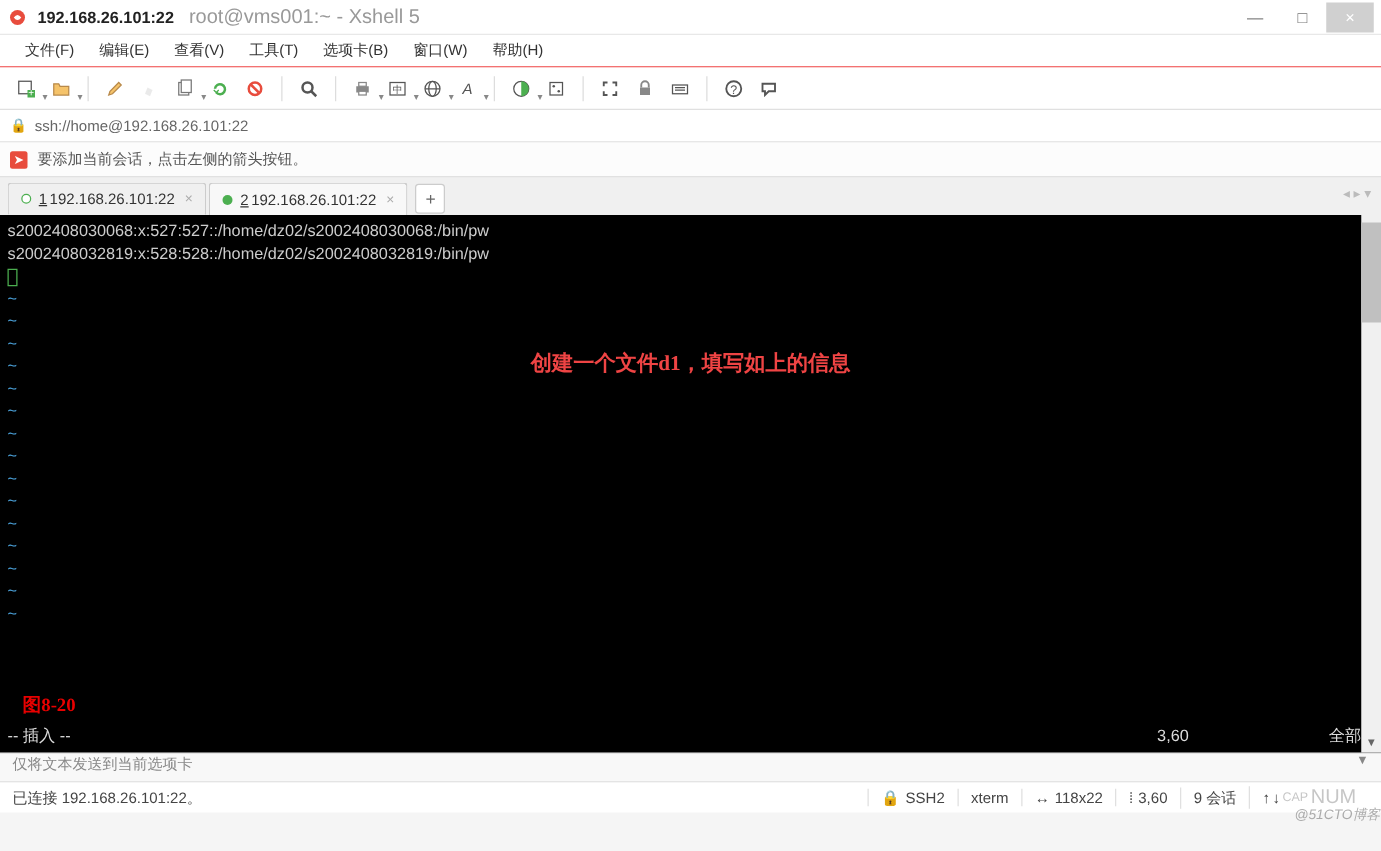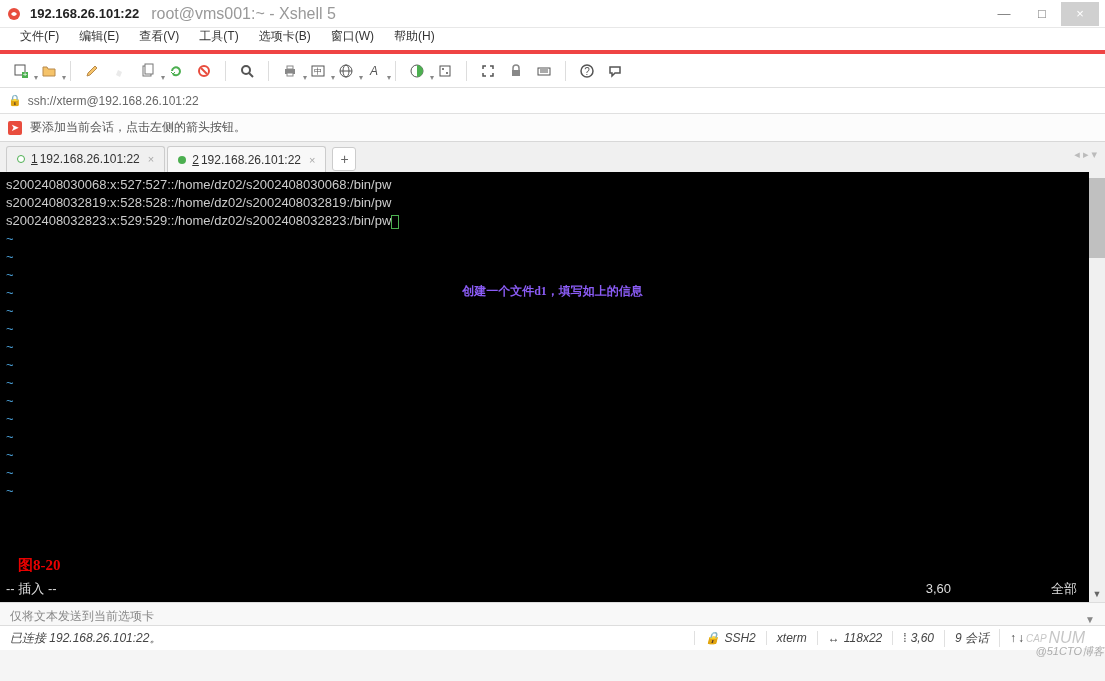--- a/index.html
+++ b/index.html
@@ -8,21 +8,21 @@
 
 .titlebar { height:28px; background:#fff; display:flex; align-items:center; padding:0 6px; border-bottom:1px solid #e8e8e8; }
 .titlebar .icon { width:16px; height:16px; margin-right:8px; }
 .titlebar .addr { font-weight:bold; font-size:13px; color:#222; margin-right:12px; }
 .titlebar .sub { font-size:16px; color:#999; }
 .titlebar .winbtns { margin-left:auto; display:flex; }
 .titlebar .winbtns div { width:38px; height:24px; display:flex; align-items:center; justify-content:center; color:#777; font-size:13px; }
 .titlebar .winbtns .close { background:#d0d0d0; color:#fff; }
 
 
-.menubar { height:26px; background:#fff; display:flex; padding:0 10px; font-size:12px; border-bottom:4px solid #ef4444; }
+.menubar { height:26px; background:#fff; display:flex; align-items:center; padding:0 10px; font-size:12px; border-bottom:1px solid #ef4444; }
 .menubar span { padding:0 10px; color:#333; cursor:default; }
 
 
 .toolbar { height:34px; background:#fff; display:flex; align-items:center; padding:0 8px; border-bottom:1px solid #e0e0e0; gap:2px; }
 .toolbar .tbtn { width:26px; height:26px; display:flex; align-items:center; justify-content:center; color:#555; position:relative; }
 .toolbar .tbtn.dd::after { content:"▾"; font-size:8px; color:#888; position:absolute; right:-4px; bottom:2px; }
 .toolbar .sep { width:1px; height:20px; background:#ddd; margin:0 6px; }
 
 
 .addrbar { height:26px; background:#fff; display:flex; align-items:center; padding:0 8px; font-size:12px; color:#666; border-bottom:1px solid #e0e0e0; }
@@ -43,37 +43,37 @@
 .tab .num { text-decoration:underline; margin-right:2px; }
 .tab .x { margin-left:8px; color:#aaa; font-size:11px; }
 .tabstrip .plus { width:24px; height:24px; border:1px solid #ccc; background:#fff; display:flex; align-items:center; justify-content:center; color:#666; font-size:14px; border-radius:3px; margin-left:4px; margin-bottom:1px; }
 .tabstrip .navarrows { position:absolute; right:8px; top:6px; font-size:11px; color:#bbb; }
 
 
 .terminal-wrap { position:relative; }
 .terminal { background:#000; color:#ccc; font-family: Consolas, monospace; font-size:13px; line-height:18px; height:430px; padding:4px 6px; position:relative; overflow:hidden; }
 .terminal .line { white-space:pre; }
 .terminal .tilde { color:#4aa0d8; }
-.terminal .anno-center { position:absolute; top:110px; left:0; right:0; text-align:center; color:#8b5cf6; font-weight:bold; font-family:"Microsoft YaHei"; font-size:12px; }
+.terminal .anno-center { position:absolute; top:110px; left:0; right:0; text-align:center; color:#ef4444; font-weight:bold; font-family:"Microsoft YaHei"; font-size:17px; }
 .terminal .anno-bottom { position:absolute; bottom:28px; left:18px; color:#e80000; font-weight:bold; font-family:"Microsoft YaHei"; font-size:15px; }
-.terminal .statusline { position:absolute; bottom:4px; left:6px; right:6px; display:flex; color:#ddd; }
+.terminal .statusline { position:absolute; bottom:4px; left:6px; right:6px; display:flex; color:#ddd;gap:12px; }
 .terminal .statusline .mode { flex:0 0 auto; }
 .terminal .statusline .pos { margin-left:auto; margin-right:100px; }
-.terminal .statusline .all { margin-right:22px; }
+.terminal .statusline .all { margin-right:10px; }
 .terminal .cursor { display:inline-block; width:8px; height:14px; border:1px solid #4caf50; vertical-align:middle; }
 .vscroll { position:absolute; right:0; top:0; bottom:0; width:16px; background:#f0f0f0; }
 .vscroll .thumb { background:#c0c0c0; width:100%; height:80px; position:absolute; top:6px; }
 .vscroll .down { position:absolute; bottom:0; width:100%; height:16px; display:flex; align-items:center; justify-content:center; font-size:9px; color:#666; }
 
 
-.sendhint { height:24px; background:#f8f8f8; border-top:1px solid #ddd; border-bottom:1px solid #ddd; display:flex; align-items:flex-end; padding:0 10px; font-size:12px; color:#888; }
+.sendhint { height:24px; background:#f8f8f8; border-top:1px solid #ddd; border-bottom:1px solid #ddd; display:flex; align-items:flex-start; padding:0 10px; font-size:12px; color:#888; }
 .sendhint .dd { margin-left:auto; color:#888; font-size:10px; }
 
 
-.statusbar { height:24px; background:#fff; display:flex; align-items:center; padding:0 10px; font-size:12px; color:#444;font-style:italic; }
+.statusbar { height:24px; background:#fff; display:flex; align-items:center; padding:0 10px; font-size:12px; color:#444; }
 .statusbar .cell { padding:0 10px; border-left:1px solid #e0e0e0; display:flex; align-items:center; gap:4px; }
 .statusbar .cell:first-child { border-left:none; padding-left:0; flex:1; }
 .watermark { position:absolute; right:1px; bottom:22px; font-size:11px; color:rgba(120,120,120,0.6); font-style:italic; }
 
 svg { display:block; }
 </style>
 </head>
 <body>
 
 <div class="titlebar">
@@ -219,21 +219,21 @@
     </div>
   <div class="tbtn">
       <svg width="16" height="16">
         <path d="M3 4h10v6H8l-3 3v-3H3z" fill="none" stroke="#555" stroke-width="1.5"></path>
       </svg>
     </div>
 </div>
 
 <div class="addrbar">
   <span class="lock">🔒</span>
-  <span class="url">ssh://xterm@192.168.26.101:22</span>
+  <span class="url">ssh://home@192.168.26.101:22</span>
 </div>
 
 <div class="hintbar">
   <span class="arrow-icon">➤</span>
   <span>要添加当前会话，点击左侧的箭头按钮。</span>
 </div>
 
 <div class="tabstrip">
   <div class="tab active">
     <span class="dot white"></span>
@@ -248,21 +248,21 @@
     <span class="x">×</span>
   </div>
   <div class="plus">+</div>
   <div class="navarrows">◂ ▸ ▾</div>
 </div>
 
 <div class="terminal-wrap">
   <div class="terminal">
     <div class="line">s2002408030068:x:527:527::/home/dz02/s2002408030068:/bin/pw</div>
     <div class="line">s2002408032819:x:528:528::/home/dz02/s2002408032819:/bin/pw</div>
-    <div class="line"><span>s2002408032823:x:529:529::/home/dz02/s2002408032823:/bin/pw</span><span class="cursor"></span></div>
+    <div class="line"><span class="cursor"></span></div>
     <div id="tildes">
         <div class="line tilde">~</div>
         <div class="line tilde">~</div>
         <div class="line tilde">~</div>
         <div class="line tilde">~</div>
         <div class="line tilde">~</div>
         <div class="line tilde">~</div>
         <div class="line tilde">~</div>
         <div class="line tilde">~</div>
         <div class="line tilde">~</div>

